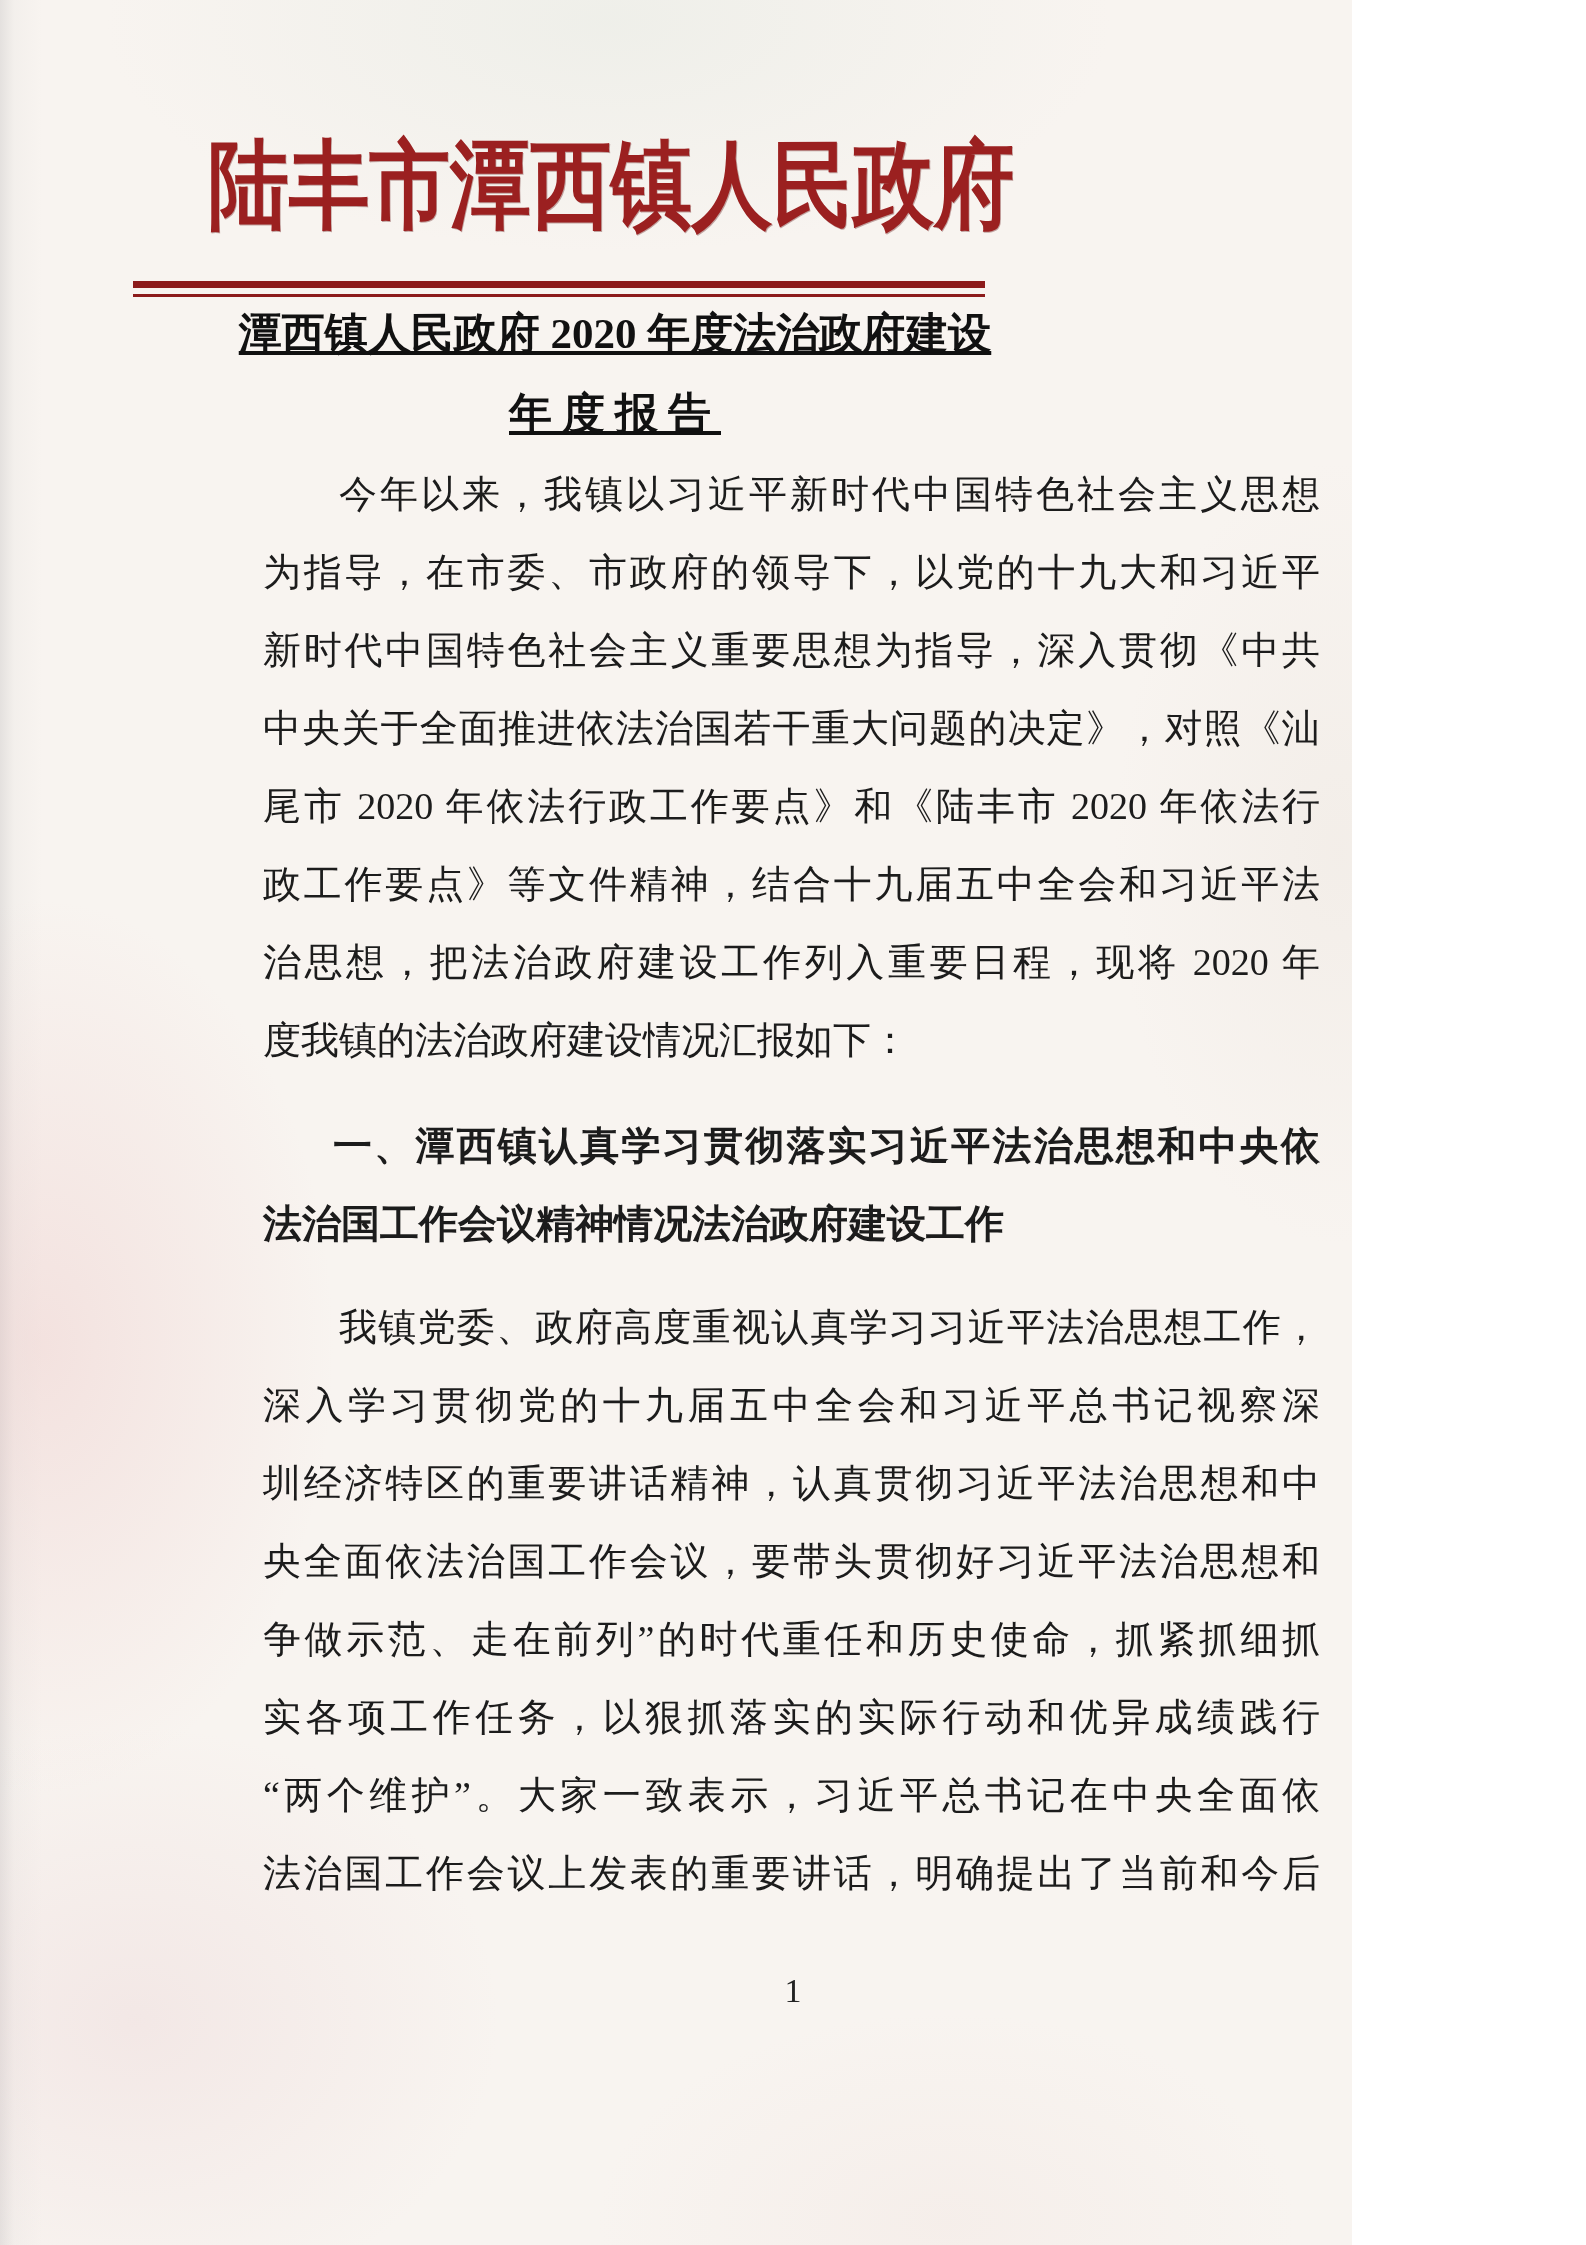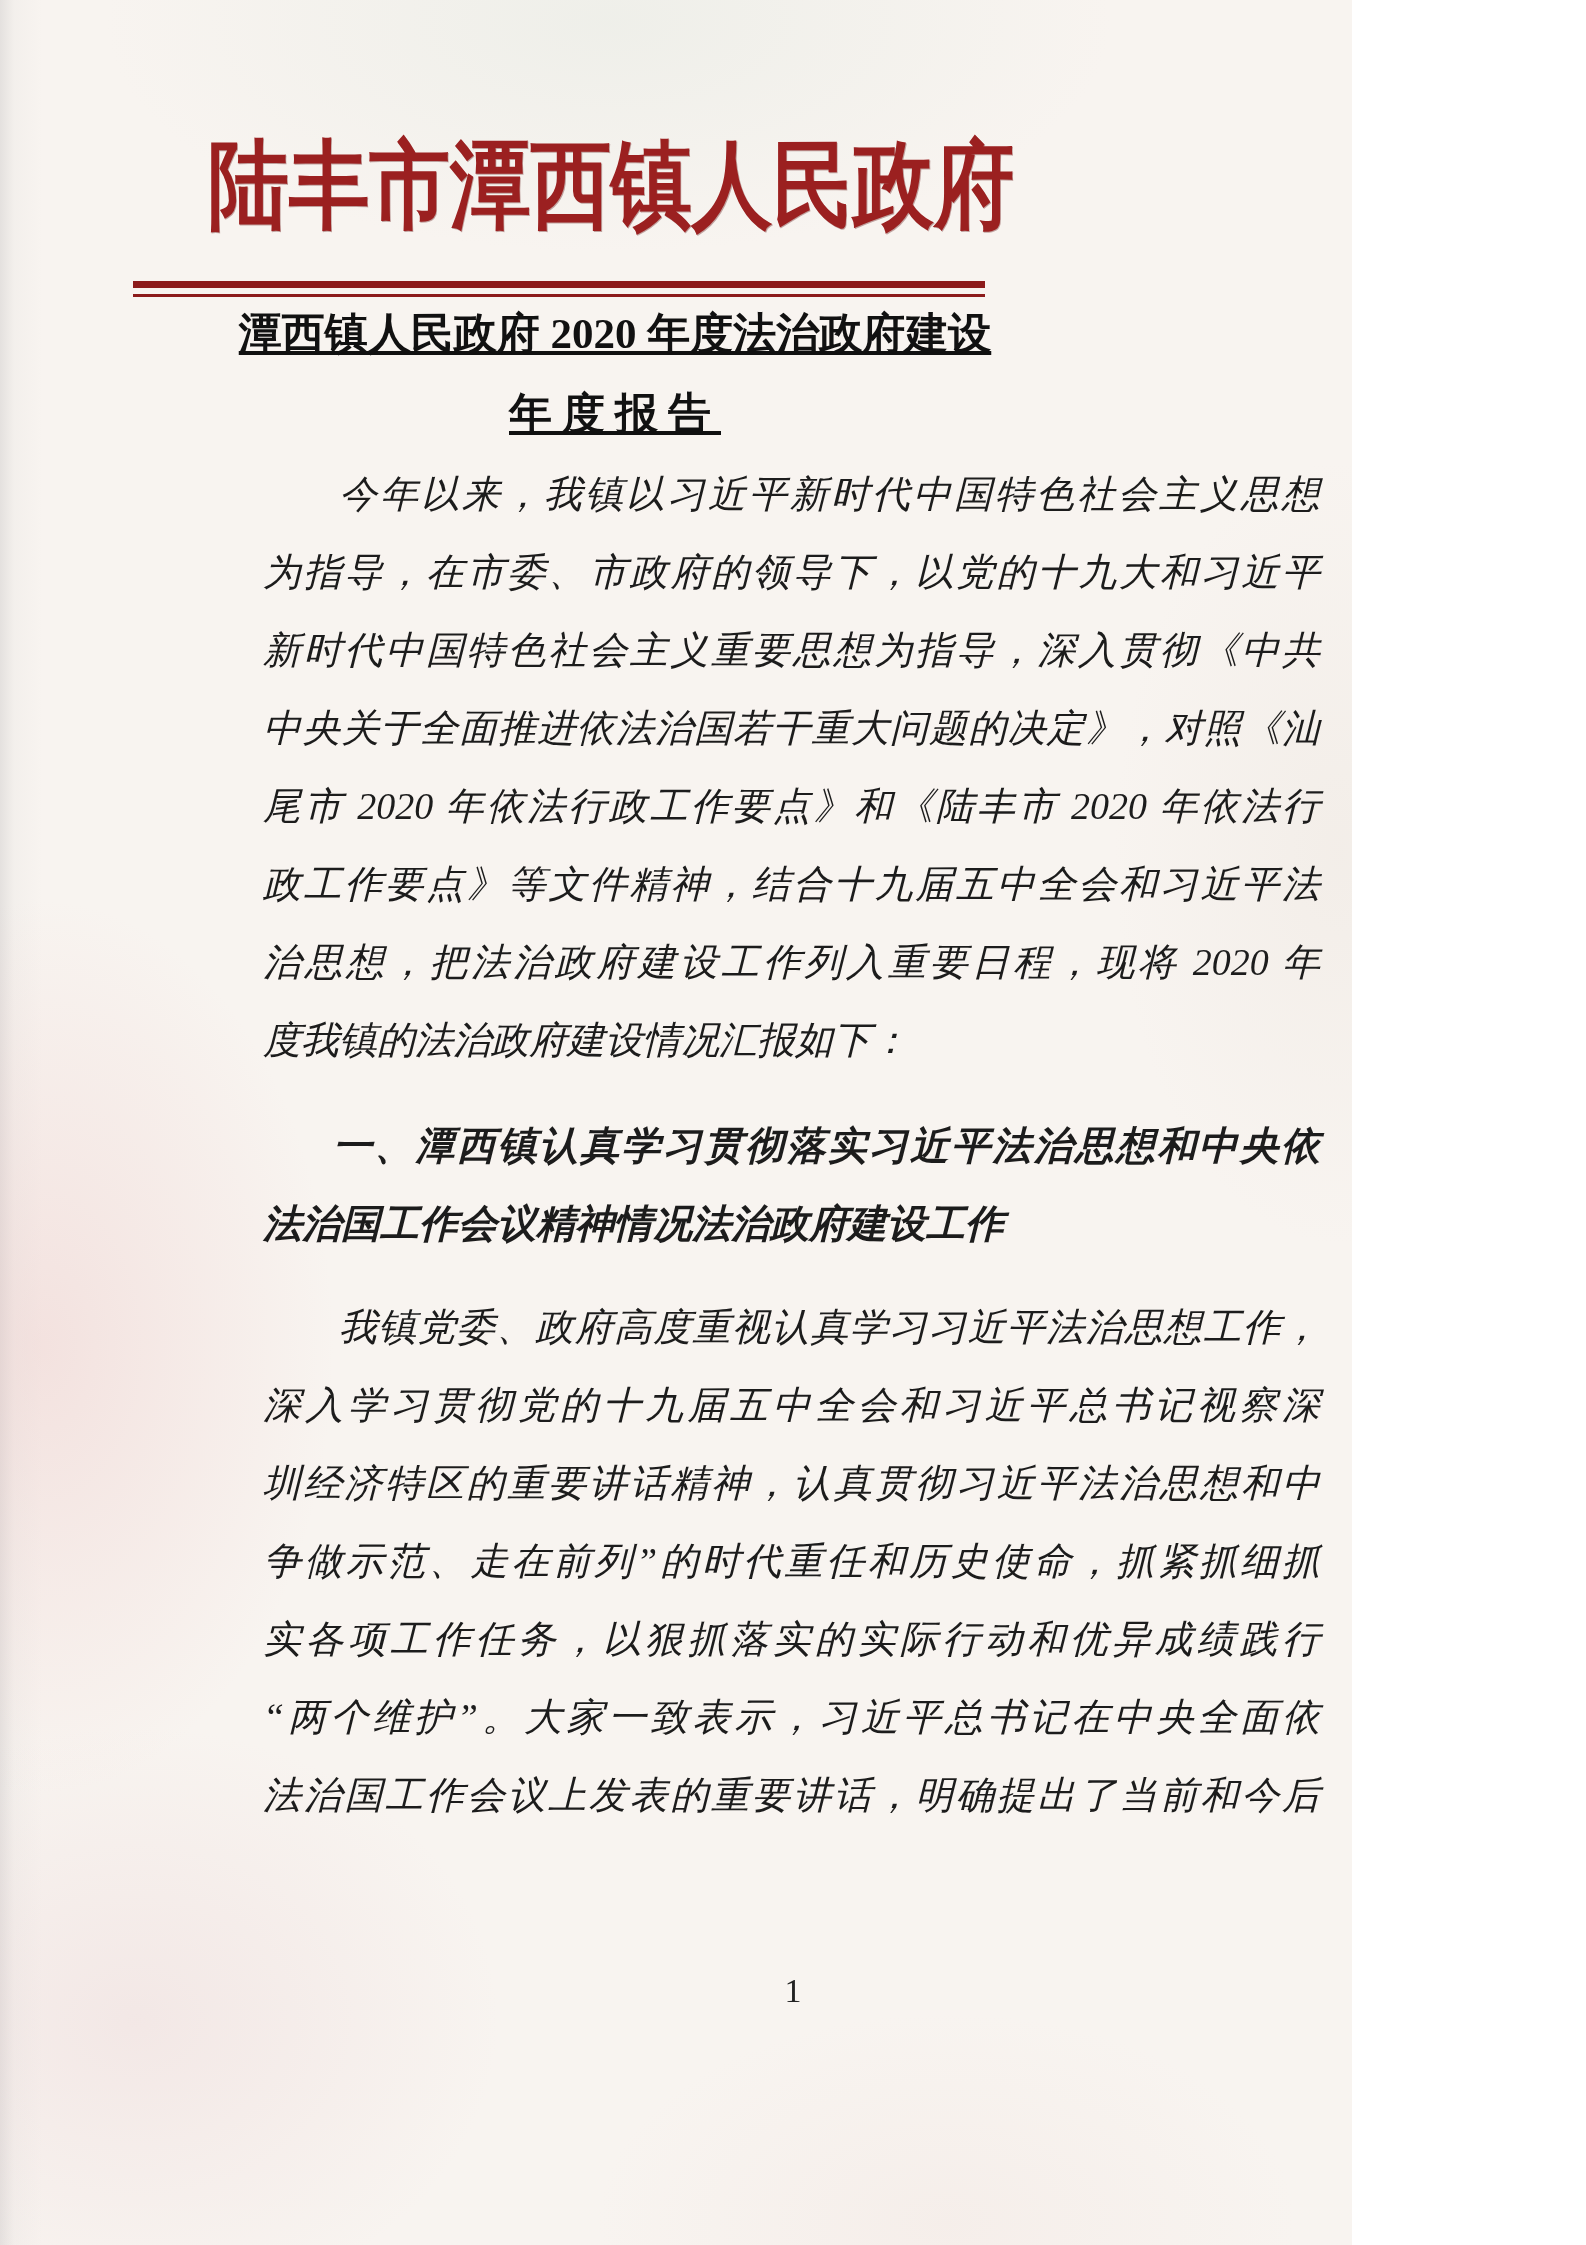--- a/index.html
+++ b/index.html
@@ -41,21 +41,20 @@
     position:absolute;left:263px;width:1057px;
     font-size:38px;line-height:78px;color:#1c1c1c;
   }
   .p1{top:455px;}
   .h1{top:1107px;font-weight:bold;font-family:"Liberation Sans","DejaVu Sans",sans-serif;font-size:39px;}
   .p2{top:1288px;}
   .line{
     text-align:justify;
     text-align-last:justify;
     white-space:nowrap;
-    font-style:italic;
   }
   .line.indent{padding-left:76px;}
   .h1 .line.indent{padding-left:70px;}
   .line.free{text-align:right;text-align-last:left;white-space:normal;}
   .page-number{
     position:absolute;top:1972px;left:0;width:1586px;
     text-align:center;font-size:34px;color:#222;
   }
   .speck{position:absolute;top:519px;left:1464px;width:7px;height:7px;border-radius:50%;background:rgba(40,40,40,0.7);}
 </style>
@@ -87,20 +86,21 @@
 
   <div class="body-block h1">
       <div class="line indent">一、潭西镇认真学习贯彻落实习近平法治思想和中央依</div>
       <div class="line free">法治国工作会议精神情况法治政府建设工作</div>
     </div>
 
   <div class="body-block p2">
       <div class="line indent">我镇党委、政府高度重视认真学习习近平法治思想工作，</div>
       <div class="line">深入学习贯彻党的十九届五中全会和习近平总书记视察深</div>
       <div class="line">圳经济特区的重要讲话精神，认真贯彻习近平法治思想和中</div>
+      <div class="line">央全面依法治国工作会议，要带头贯彻好习近平法治思想和</div>
       <div class="line">争做示范、走在前列”的时代重任和历史使命，抓紧抓细抓</div>
       <div class="line">实各项工作任务，以狠抓落实的实际行动和优异成绩践行</div>
       <div class="line">“两个维护”。大家一致表示，习近平总书记在中央全面依</div>
       <div class="line">法治国工作会议上发表的重要讲话，明确提出了当前和今后</div>
     </div>
 
   <div class="page-number">1</div>
 
   <div class="speck"></div>
 

